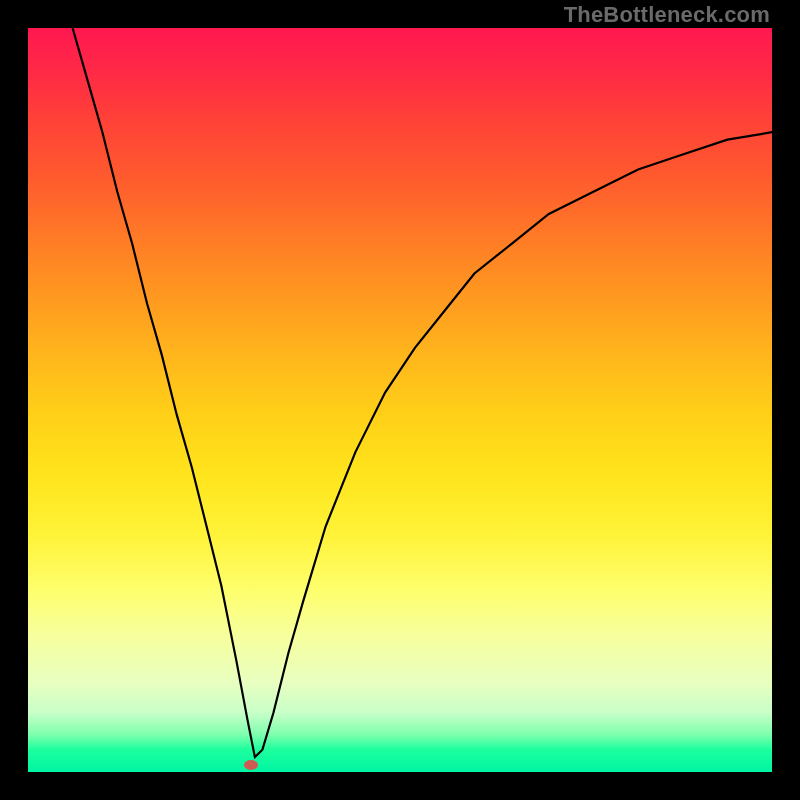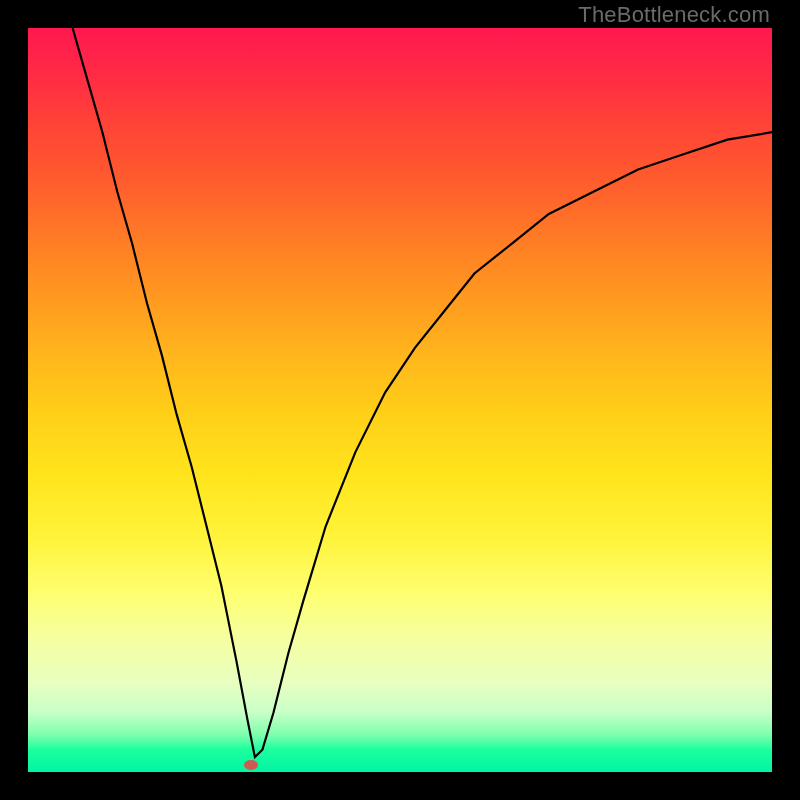--- a/index.html
+++ b/index.html
@@ -30,21 +30,21 @@
       #1cff9e 97%,
       #00f5a3 100%
     );
   }
   .watermark {
     position: absolute;
     top: 2px;
     right: 30px;
     color: #6a6a6a;
     font-size: 22px;
-    font-weight: 400;
+    font-weight: 700;
     letter-spacing: 0.2px;
   }
   svg.curve { position: absolute; left: 0; top: 0; width: 744px; height: 744px; }
   .curve path { fill: none; stroke: #000; stroke-width: 2.2; }
   .dot { position: absolute; width: 14px; height: 10px; background: #cf5a52; border-radius: 50%; transform: translate(-50%, -50%); }
 </style>
 </head>
 <body>
 
 <div class="frame">

